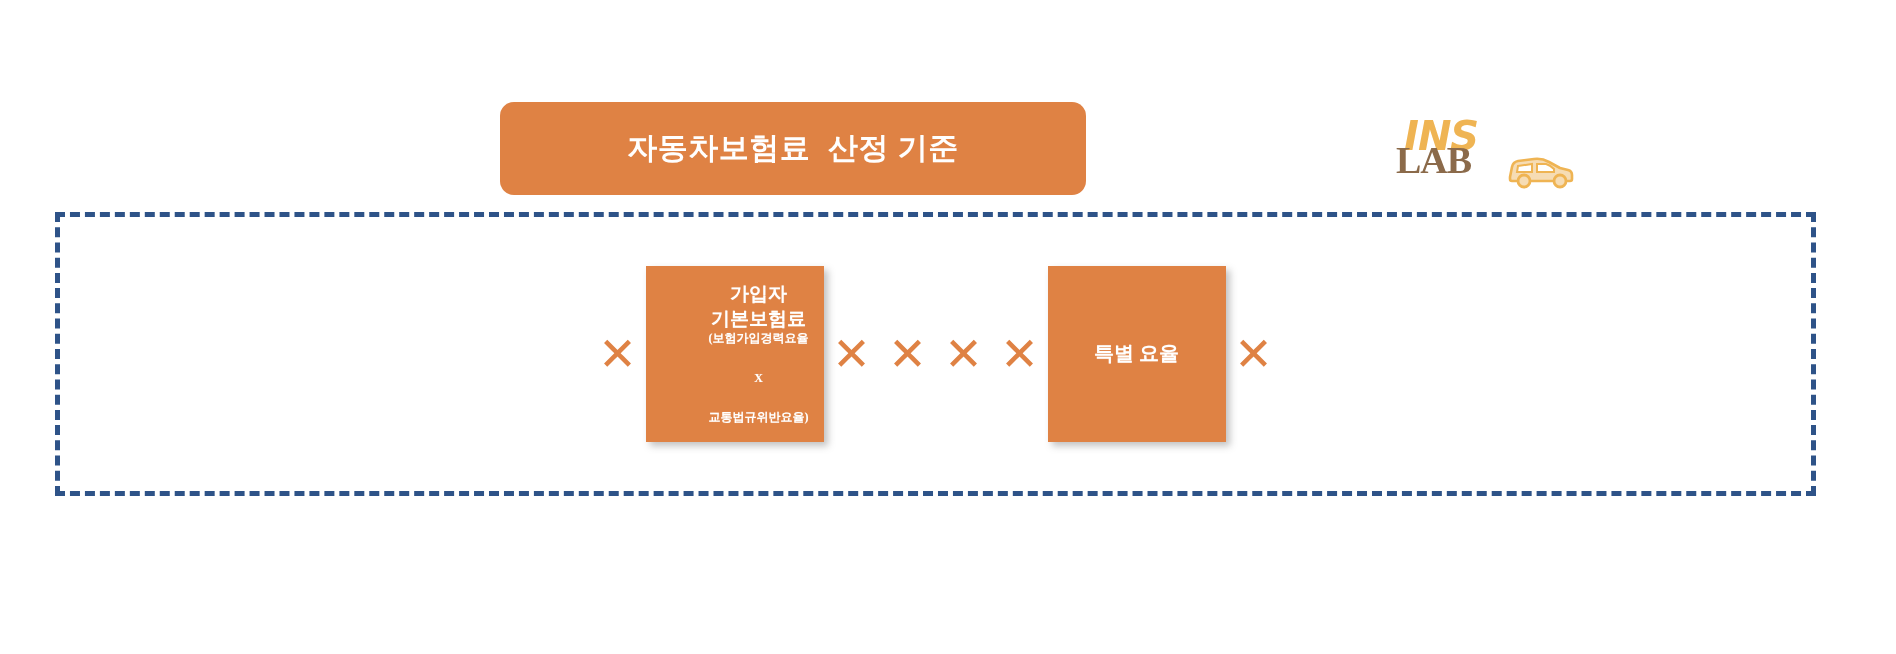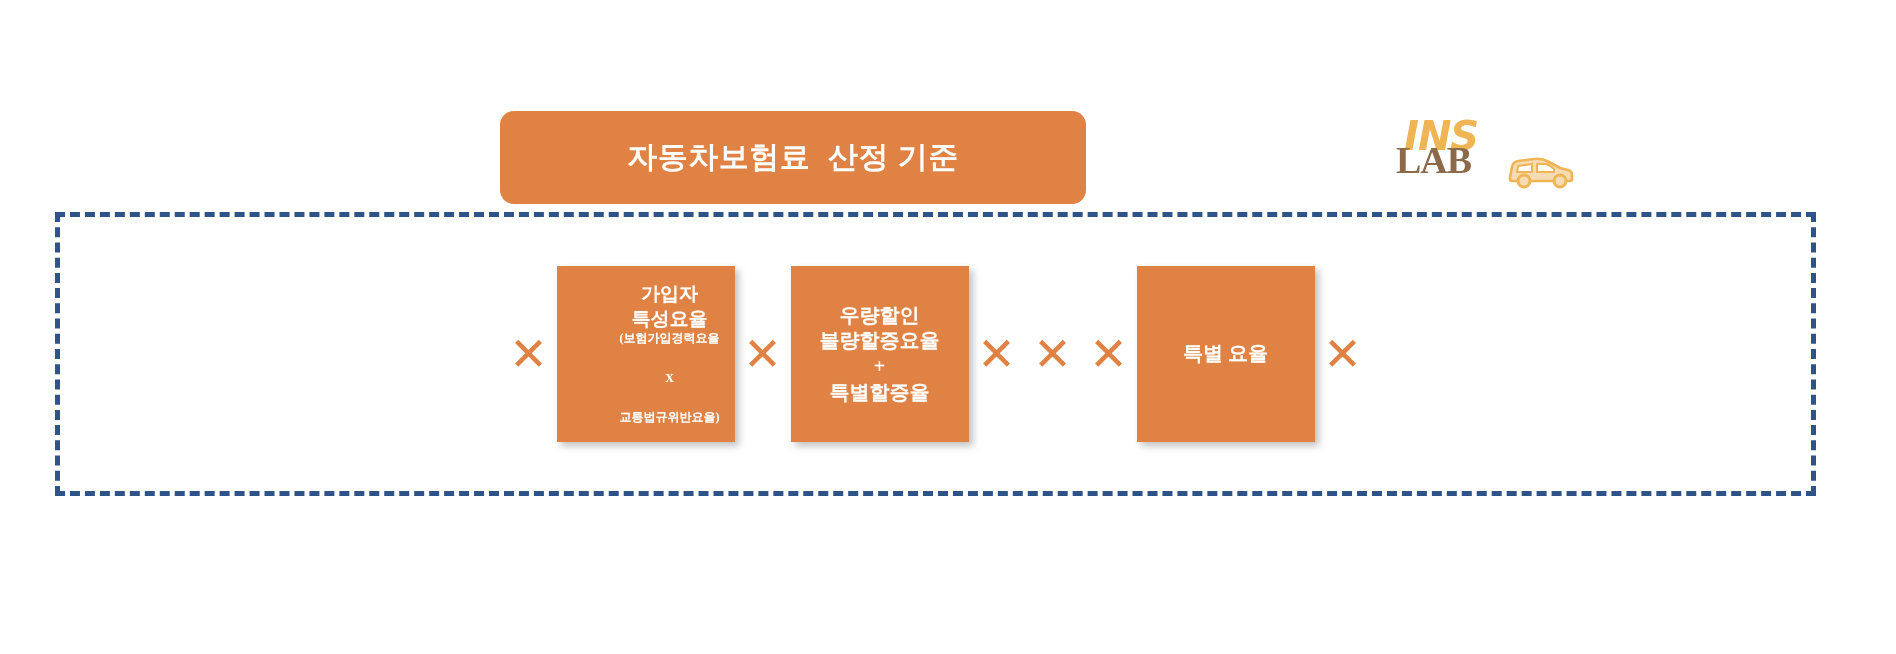--- a/index.html
+++ b/index.html
@@ -13,21 +13,21 @@
     height: 654px;
     position: relative;
     overflow: hidden;
     font-family: "Liberation Serif", "DejaVu Serif", serif;
   }
 
   
   #title-banner {
     position: absolute;
     left: 500px;
-    top: 111px;
+    top: 102px;
     width: 586px;
     height: 93px;
     background: #DF8244;
     border-radius: 14px;
     display: flex;
     align-items: center;
     justify-content: center;
     box-sizing: border-box;
   }
   #title-banner .title-text {
@@ -188,26 +188,23 @@
       <circle cx="20" cy="32" r="6" fill="#F6DCB4" stroke="#EFB453" stroke-width="2.8"></circle>
       <circle cx="56" cy="32" r="6" fill="#F6DCB4" stroke="#EFB453" stroke-width="2.8"></circle>
     </svg>
   </span>
 </div>
 
 <div id="formula-container">
   <div id="formula-row">
       <div class="multiply-sign">✕</div>
       <div class="factor-box compact">
-        <div class="box-text"><span>가입자</span><br><span>특성요율</span><br><span class="sub">(보험가입경력요율</span><br><span class="sub">X</span><br><span class="sub">교통법규위반요율)</span></div>
+        <div class="box-text"><span>가입자</span><br><span>기본보험료</span><br><span class="sub">(보험가입경력요율</span><br><span class="sub">X</span><br><span class="sub">교통법규위반요율)</span></div>
       </div>
       <div class="multiply-sign">✕</div>
-      <div class="factor-box">
-        <div class="box-text"><span>우량할인</span><br><span>불량할증요율</span><br><span>+</span><br><span>특별할증율</span></div>
-      </div>
       <div class="multiply-sign">✕</div>
       <div class="multiply-sign">✕</div>
       <div class="multiply-sign">✕</div>
       <div class="factor-box">
         <div class="box-text"><span>특별 </span><span><span class="squiggle">요율</span></span></div>
       </div>
       <div class="multiply-sign">✕</div>
     </div>
 </div>
 

